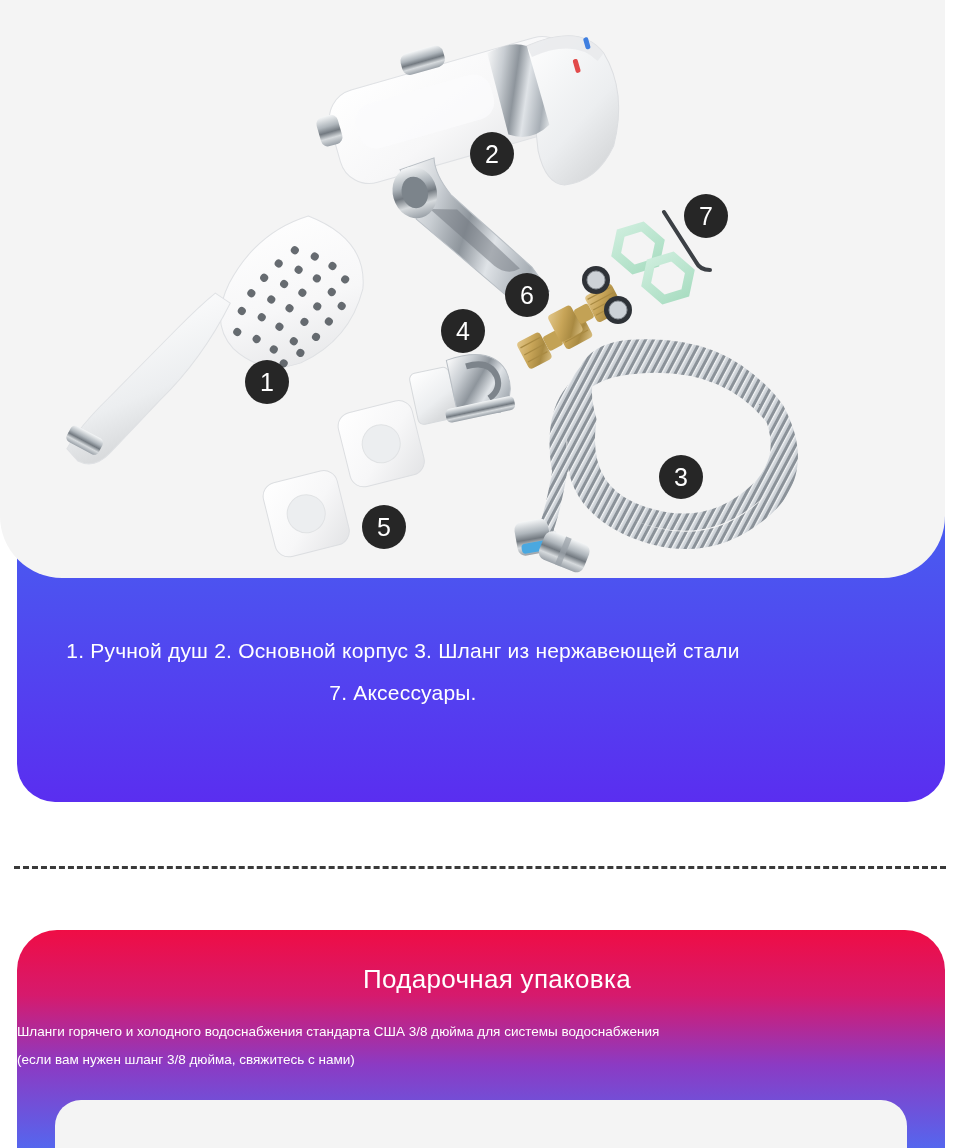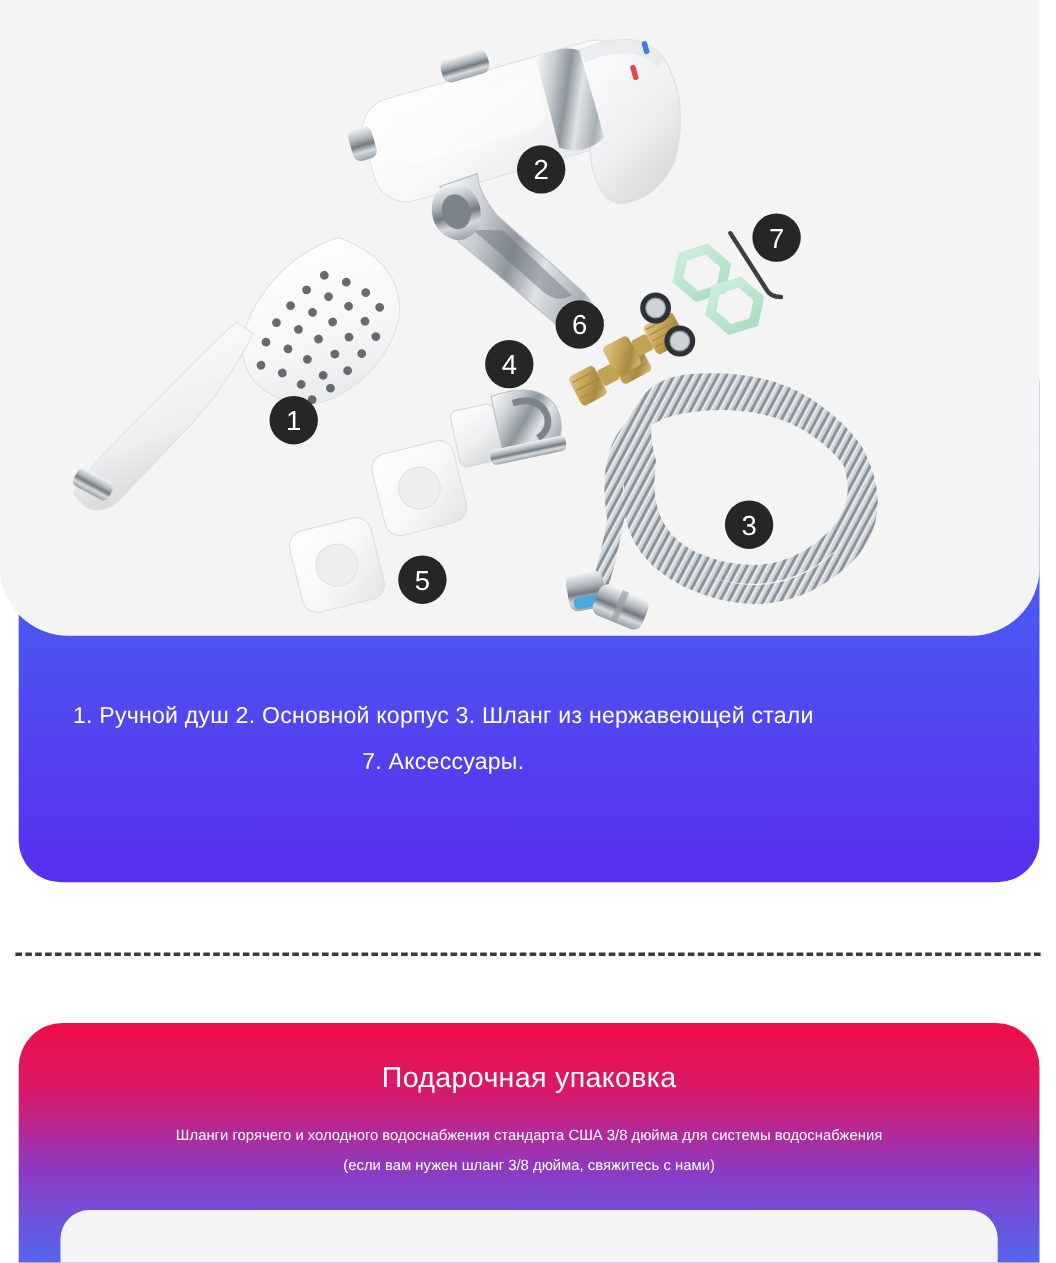--- a/index.html
+++ b/index.html
@@ -36,25 +36,25 @@
     border-top:3px dashed #3a3a3a;
   }
 
   
   #section-gift{position:absolute;left:17px;top:930px;width:928px;height:218px;
     border-radius:40px 40px 0 0;
     background:linear-gradient(180deg,#ef0d45 0%,#d61a6d 30%,#8b3bc4 62%,#5566ee 100%);
     overflow:hidden;
   }
   .gift-title{
-    position:absolute;left:0;top:34px;width:928px;text-align:center;
+    position:absolute;left:16px;top:34px;width:928px;text-align:center;
     color:#ffffff;font-size:26px;letter-spacing:.3px;
   }
   .gift-lines{
-    position:absolute;left:0;top:88px;width:928px;text-align:center;
+    position:absolute;left:0;top:88px;width:928px;
     color:#ffffff;font-size:13.5px;line-height:28px;
   }
   .gift-lines div{white-space:nowrap;}
   .gift-inner-card{
     position:absolute;left:38px;top:170px;width:852px;height:60px;
     background:#f4f4f4;border-radius:26px 26px 0 0;
   }
 
   
   .svg-stage{position:absolute;left:0;top:0;width:945px;height:578px;}

